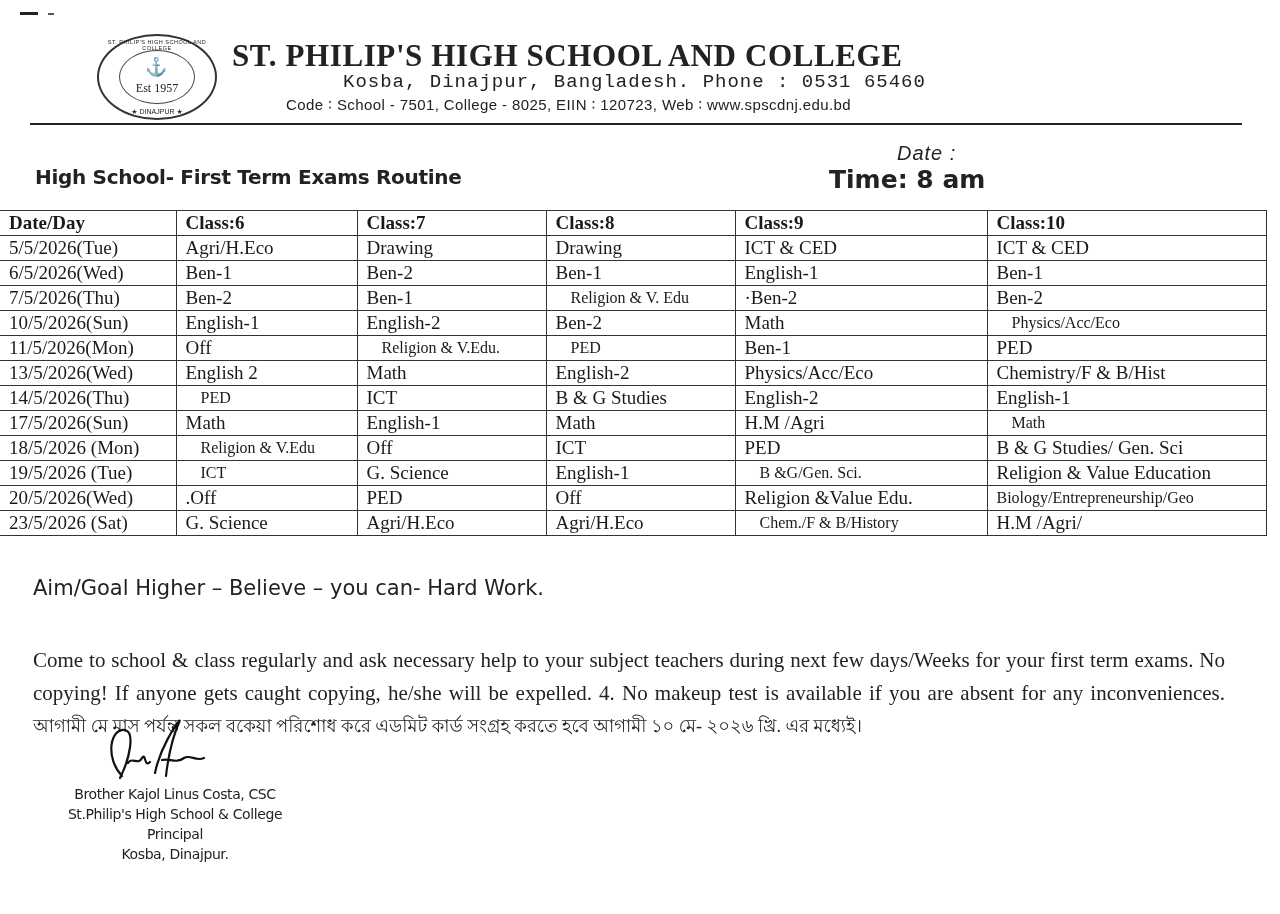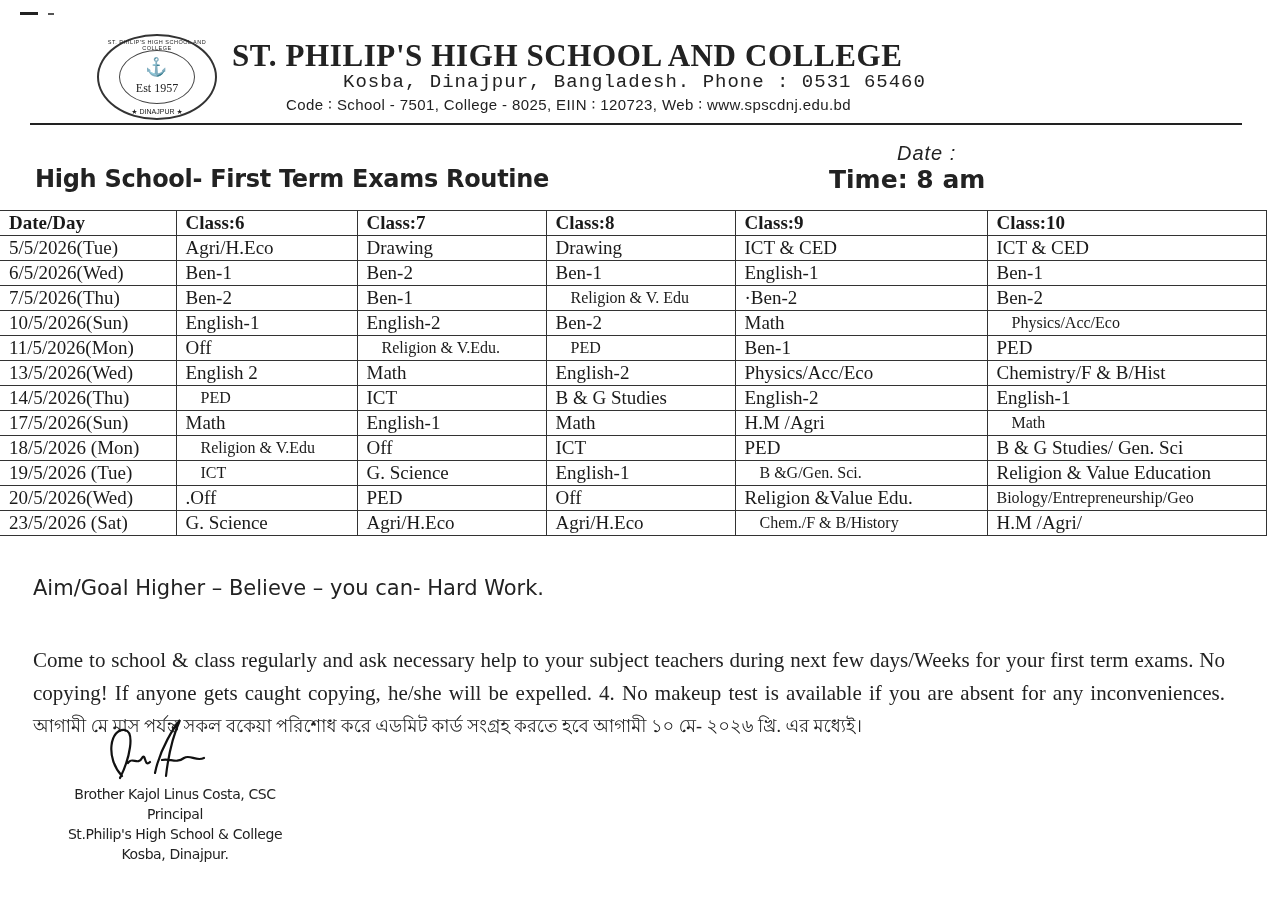--- a/index.html
+++ b/index.html
@@ -12,21 +12,21 @@
   .logo-ring-text { position:absolute; left:0; right:0; top:3px; text-align:center; font-family:"Liberation Sans", sans-serif; font-size:7px; letter-spacing:0.5px; color:#222; }
   .logo-bottom { position:absolute; left:0; right:0; bottom:2px; text-align:center; font-family:"Liberation Sans", sans-serif; font-size:7px; color:#222; }
   .logo-est { position:absolute; left:0; right:0; top:30px; text-align:center; font-family:"Liberation Serif", serif; font-size:12px; color:#222; }
   .logo-emblem { position:absolute; left:0; right:0; top:6px; text-align:center; font-size:18px; color:#333; line-height:20px; }
 
   .school-name { position:absolute; left:232px; top:38px; font-family:"Liberation Serif", serif; font-weight:bold; font-size:31px; letter-spacing:0.6px; color:#222; white-space:nowrap; }
   .address { position:absolute; left:343px; top:71px; font-family:Liberation Mono, monospace; font-size:19px; letter-spacing:1px; color:#222; white-space:nowrap; }
   .codes { position:absolute; left:286px; top:96px; font-family:"Liberation Sans", sans-serif; font-size:15px; letter-spacing:0.4px; color:#222; white-space:nowrap; }
   .header-rule { position:absolute; left:30px; top:123px; width:1212px; height:2px; background:#222; }
 
-  .routine-title { position:absolute; left:35px; top:165px; font-family:"DejaVu Sans", sans-serif; font-weight:bold; font-size:24px; color:#222; white-space:nowrap; letter-spacing:-0.3px; }
+  .routine-title { position:absolute; left:35px; top:165px; font-family:"DejaVu Sans", sans-serif; font-weight:bold; font-size:20px; color:#222; white-space:nowrap; letter-spacing:-0.3px; }
   .date-label { position:absolute; left:897px; top:142px; font-family:"Liberation Sans", sans-serif; font-style:italic; font-size:20px; letter-spacing:1px; color:#222; }
   .time-label { position:absolute; left:829px; top:165px; font-family:"DejaVu Sans", sans-serif; font-weight:bold; font-size:25px; color:#222; white-space:nowrap; }
 
   table.routine { position:absolute; left:0; top:210px; width:1266px; border-collapse:collapse; table-layout:fixed; font-family:"Liberation Serif", serif; color:#1a1a1a; }
   table.routine th, table.routine td { border:1.5px solid #333; height:24px; padding:0 0 0 9px; text-align:left; white-space:nowrap; overflow:hidden; font-size:19px; line-height:24px; }
   table.routine th { font-weight:bold; font-size:19px; }
   table.routine td.date { }
   table.routine td.small { font-size:16px;padding-left:24px; }
   table.routine td.xsmall { font-size:14.5px; }
   table.routine tr > *:first-child { border-left:none; }
@@ -188,16 +188,16 @@
 <div class="notice">
   <span>Come to school &amp; class regularly and ask necessary help to your subject teachers during next few days/Weeks for your first term exams. No copying! If anyone gets caught copying, he/she will be expelled. 4. No makeup test is available if you are absent for any inconveniences.</span>
   <span class="notice-bn">আগামী মে মাস পর্যন্ত সকল বকেয়া পরিশোধ করে এডমিট কার্ড সংগ্রহ করতে হবে আগামী ১০ মে- ২০২৬ খ্রি. এর মধ্যেই।</span>
 </div>
 
 <svg class="signature" viewBox="0 0 120 70">
   <path d="M22 58 C 5 40, 10 10, 25 12 C 35 14, 30 40, 20 60 M 28 45 C 32 38, 38 48, 42 40 C 46 34, 44 50, 50 44 M 55 55 C 60 30, 75 8, 80 2 C 72 20, 68 40, 66 58 M 62 42 C 70 40, 76 46, 84 40 C 90 36, 96 44, 104 40" fill="none" stroke="#111" stroke-width="2.2" stroke-linecap="round"></path>
 </svg>
 <div class="signatory">
   <div>Brother Kajol Linus Costa, CSC</div>
+  <div>St.Philip's High School &amp; College</div>
   <div>Principal</div>
-  <div>St.Philip's High School &amp; College</div>
   <div>Kosba, Dinajpur.</div>
 </div>
 
 </body></html>

